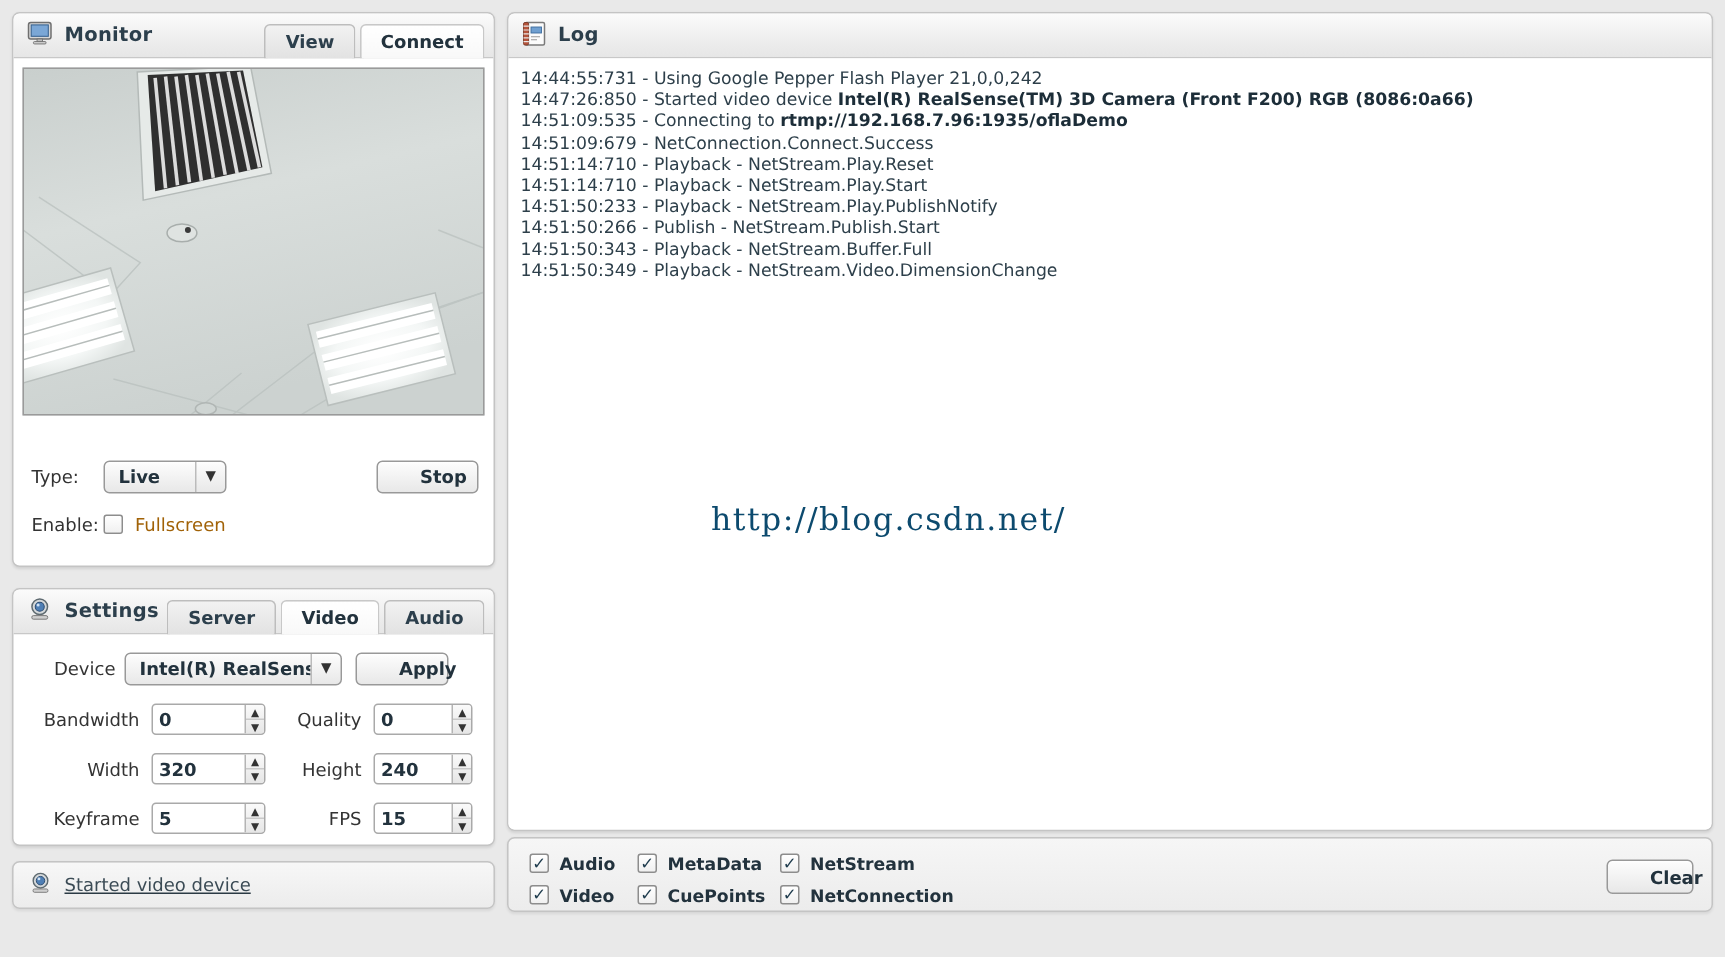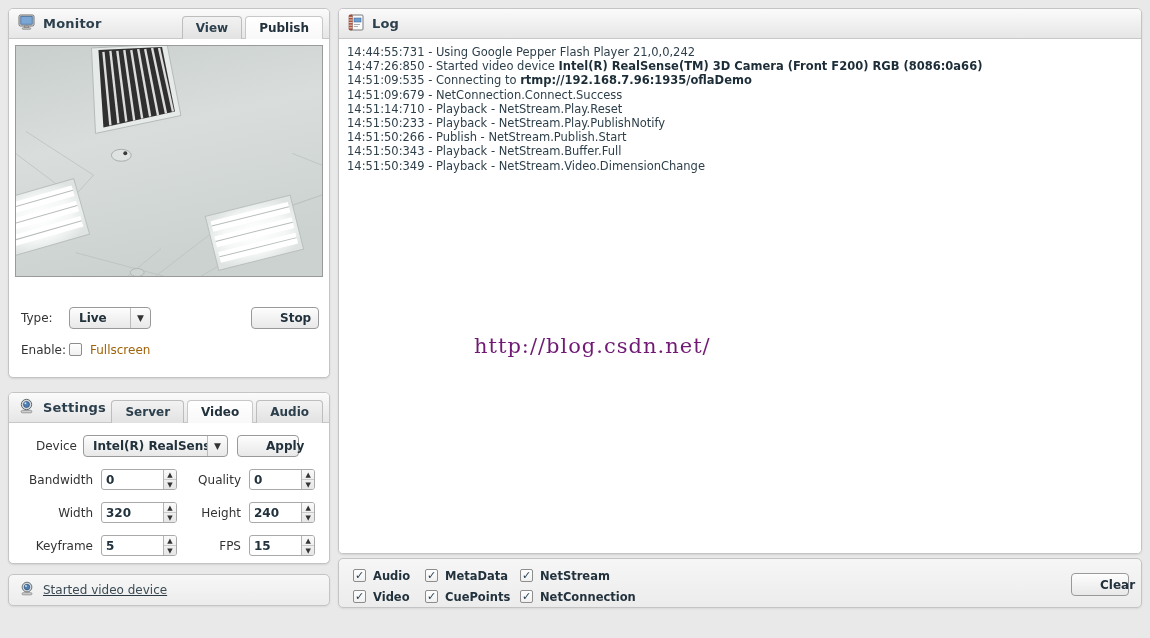--- a/index.html
+++ b/index.html
@@ -192,21 +192,21 @@
     line-height: 14.2px;
     color: #2d3f4a;
     white-space: nowrap;
   }
   .log-line b { font-weight: bold; color: #1c2d38; }
   .watermark {
     position: absolute;
     left: 135px; top: 295px;
     font-family: "DejaVu Serif", "Liberation Serif", serif;
     font-size: 21px;
-    color: #701a75;
+    color: #0c4a6e;
     letter-spacing: 1px;
     white-space: nowrap;
     user-select: none;
   }
 
   
   #filterbar {
     position: absolute;
     left: 338px; top: 558px; width: 804px; height: 50px;
     background: linear-gradient(to bottom,#f6f6f6,#ececec);
@@ -244,21 +244,21 @@
         <svg width="17" height="16" viewBox="0 0 17 16">
           <rect x="1" y="1" width="15" height="11" rx="1.5" fill="#d8d8d8" stroke="#6f6f6f"></rect>
           <rect x="2.8" y="2.6" width="11.4" height="7.6" fill="#7ba7d6" stroke="#37618f" stroke-width=".7"></rect>
           <rect x="6.7" y="12" width="3.6" height="2" fill="#bdbdbd" stroke="#6f6f6f" stroke-width=".6"></rect>
           <rect x="4.3" y="13.7" width="8.4" height="1.6" rx=".7" fill="#cfcfcf" stroke="#6f6f6f" stroke-width=".6"></rect>
         </svg>
       </span>
       <span class="panel-title">Monitor</span>
       <div class="tabs">
         <div class="tab">View</div>
-        <div class="tab active">Publish</div>
+        <div class="tab active">Connect</div>
       </div>
     </div>
 
     <div class="video-wrap">
       <svg class="ceiling" viewBox="0 0 308 232" preserveAspectRatio="none">
         <defs>
           <linearGradient id="ceilg" x1="0" y1="0" x2="0.3" y2="1">
             <stop offset="0%" stop-color="#c9cfcd"></stop>
             <stop offset="45%" stop-color="#d9dedc"></stop>
             <stop offset="100%" stop-color="#ccd2d0"></stop>
@@ -471,20 +471,21 @@
         </svg>
       </span>
       <span class="panel-title">Log</span>
     </div>
     <div class="log-body" id="log-body">
       <div class="log-line">14:44:55:731 - Using Google Pepper Flash Player 21,0,0,242</div>
         <div class="log-line">14:47:26:850 - Started video device <b>Intel(R) RealSense(TM) 3D Camera (Front F200) RGB (8086:0a66)</b></div>
         <div class="log-line">14:51:09:535 - Connecting to <b>rtmp://192.168.7.96:1935/oflaDemo</b></div>
         <div class="log-line">14:51:09:679 - NetConnection.Connect.Success</div>
         <div class="log-line">14:51:14:710 - Playback - NetStream.Play.Reset</div>
+        <div class="log-line">14:51:14:710 - Playback - NetStream.Play.Start</div>
         <div class="log-line">14:51:50:233 - Playback - NetStream.Play.PublishNotify</div>
         <div class="log-line">14:51:50:266 - Publish - NetStream.Publish.Start</div>
         <div class="log-line">14:51:50:343 - Playback - NetStream.Buffer.Full</div>
         <div class="log-line">14:51:50:349 - Playback - NetStream.Video.DimensionChange</div>
         <div class="watermark">http://blog.csdn.net/</div>
     </div>
   </div>
 
   <div id="filterbar">
     <div class="filter-grid" id="filter-grid">

